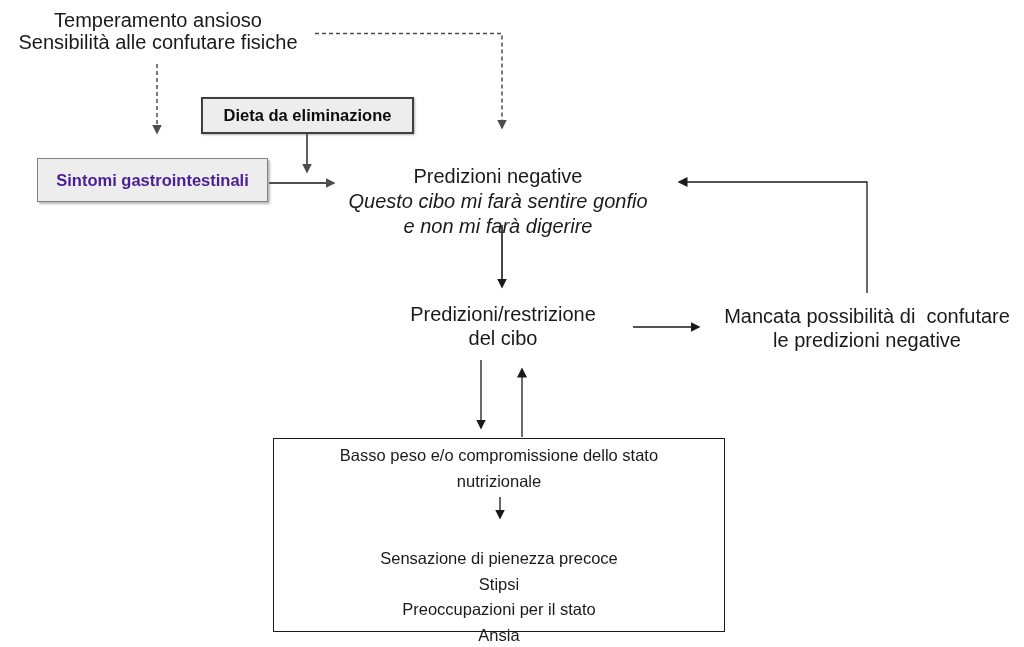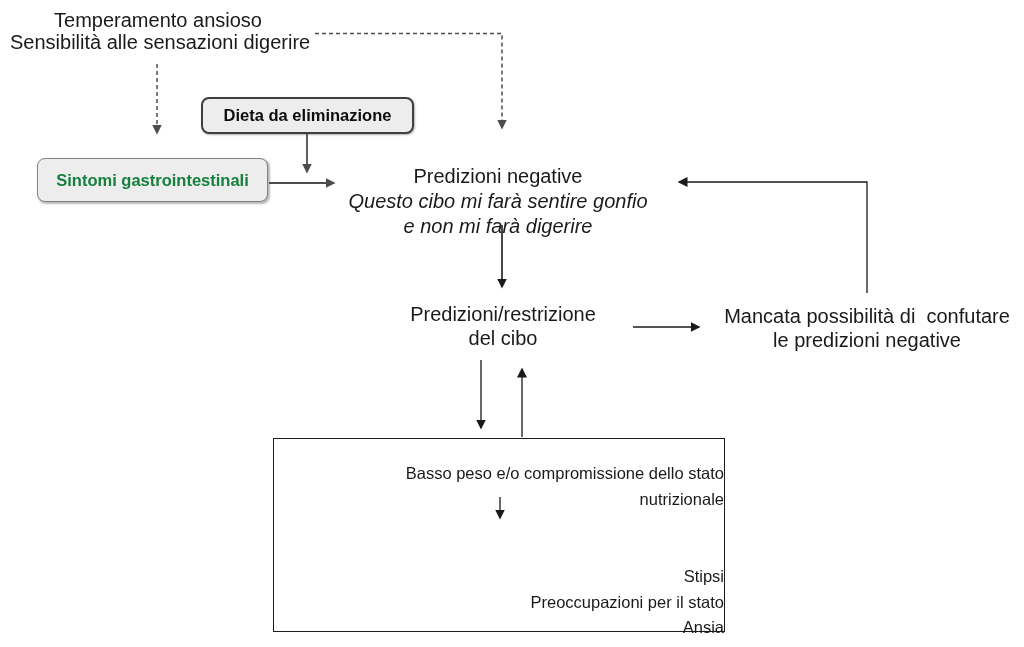--- a/index.html
+++ b/index.html
@@ -29,63 +29,62 @@
   .nodebox {
     position: absolute;
     box-sizing: border-box;
     background: #ededed;
     display: flex;
     align-items: center;
     justify-content: center;
     font-weight: bold;
     font-size: 16.5px;
     white-space: nowrap;
-    border-radius: 8px;
   }
   #dieta-box {
     left: 201px; top: 97px; width: 213px; height: 37px;
     border: 2px solid #3f3f3f;
     color: #0d0d0d;
     box-shadow: 1px 1px 2px rgba(0,0,0,0.30);
   }
   #sintomi-box {
     left: 37px; top: 158px; width: 231px; height: 44px;
     border: 1.5px solid #818181;
-    color: #15803d;
+    color: #4c1d95;
     box-shadow: 1.5px 1.5px 2px rgba(0,0,0,0.28);
   }
   
   #lowweight-box {
     position: absolute;
     box-sizing: border-box;
     left: 273px; top: 438px; width: 452px; height: 194px;
     border: 1.5px solid #1a1a1a;
     background: #ffffff;
-    text-align: right;
+    text-align: center;
     font-size: 16.5px;
     line-height: 25.5px;
     color: #1a1a1a;
-    padding-top: 22px;
+    padding-top: 4px;
   }
   #lowweight-box .spacer { height: 52px; }
   
   #arrows {
     position: absolute;
     left: 0; top: 0;
     pointer-events: none;
   }
 </style>
 </head>
 <body>
 
 <div id="canvas">
 
   <div class="t" style="left:10px; top:9px; width:296px; line-height:22px;">
     <div class="ln">Temperamento ansioso</div>
-    <div class="ln">Sensibilità alle sensazioni digerire</div>
+    <div class="ln">Sensibilità alle confutare fisiche</div>
   </div>
 
   <div class="nodebox" id="dieta-box">
     <span class="ln">Dieta da eliminazione</span>
   </div>
 
   <div class="nodebox" id="sintomi-box">
     <span class="ln">Sintomi gastrointestinali</span>
   </div>
 
@@ -102,20 +101,21 @@
 
   <div class="t" style="left:717px; top:304px; width:300px;">
     <div class="ln">Mancata possibilità di  confutare</div>
     <div class="ln">le predizioni negative</div>
   </div>
 
   <div id="lowweight-box">
     <div class="ln">Basso peso e/o compromissione dello stato</div>
     <div class="ln">nutrizionale</div>
     <div class="spacer"></div>
+    <div class="ln">Sensazione di pienezza precoce</div>
     <div class="ln">Stipsi</div>
     <div class="ln">Preoccupazioni per il stato</div>
     <div class="ln">Ansia</div>
   </div>
 
   <svg id="arrows" width="1024" height="647" viewBox="0 0 1024 647">
     <defs>
       <marker id="ah-gray" viewBox="0 0 10 10" refX="8.5" refY="5" markerWidth="10" markerHeight="10" orient="auto" markerUnits="userSpaceOnUse">
         <path d="M0,0 L10,5 L0,10 z" fill="#4d4d4d"></path>
       </marker>

